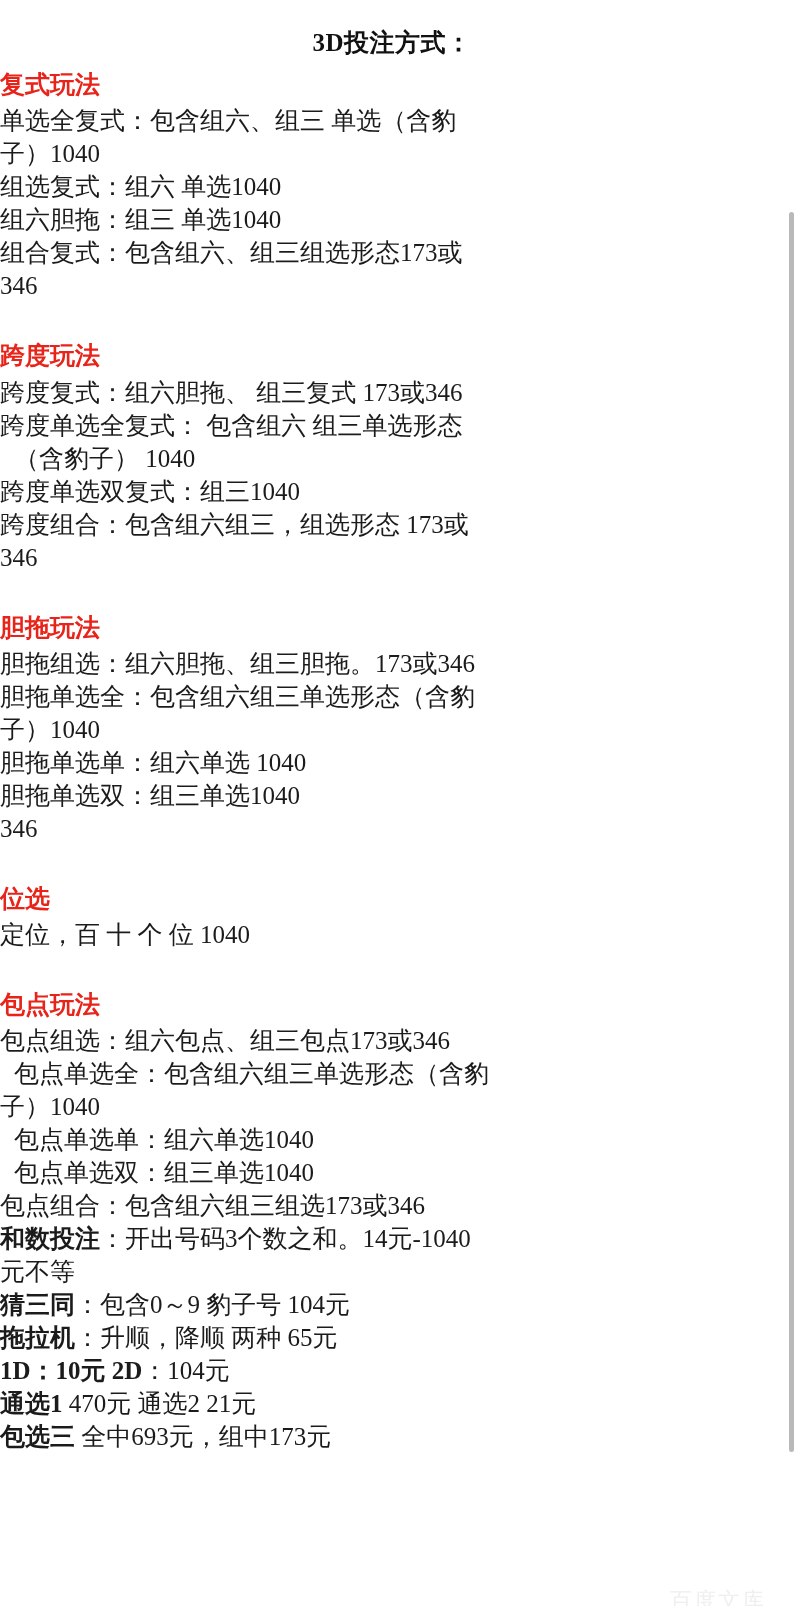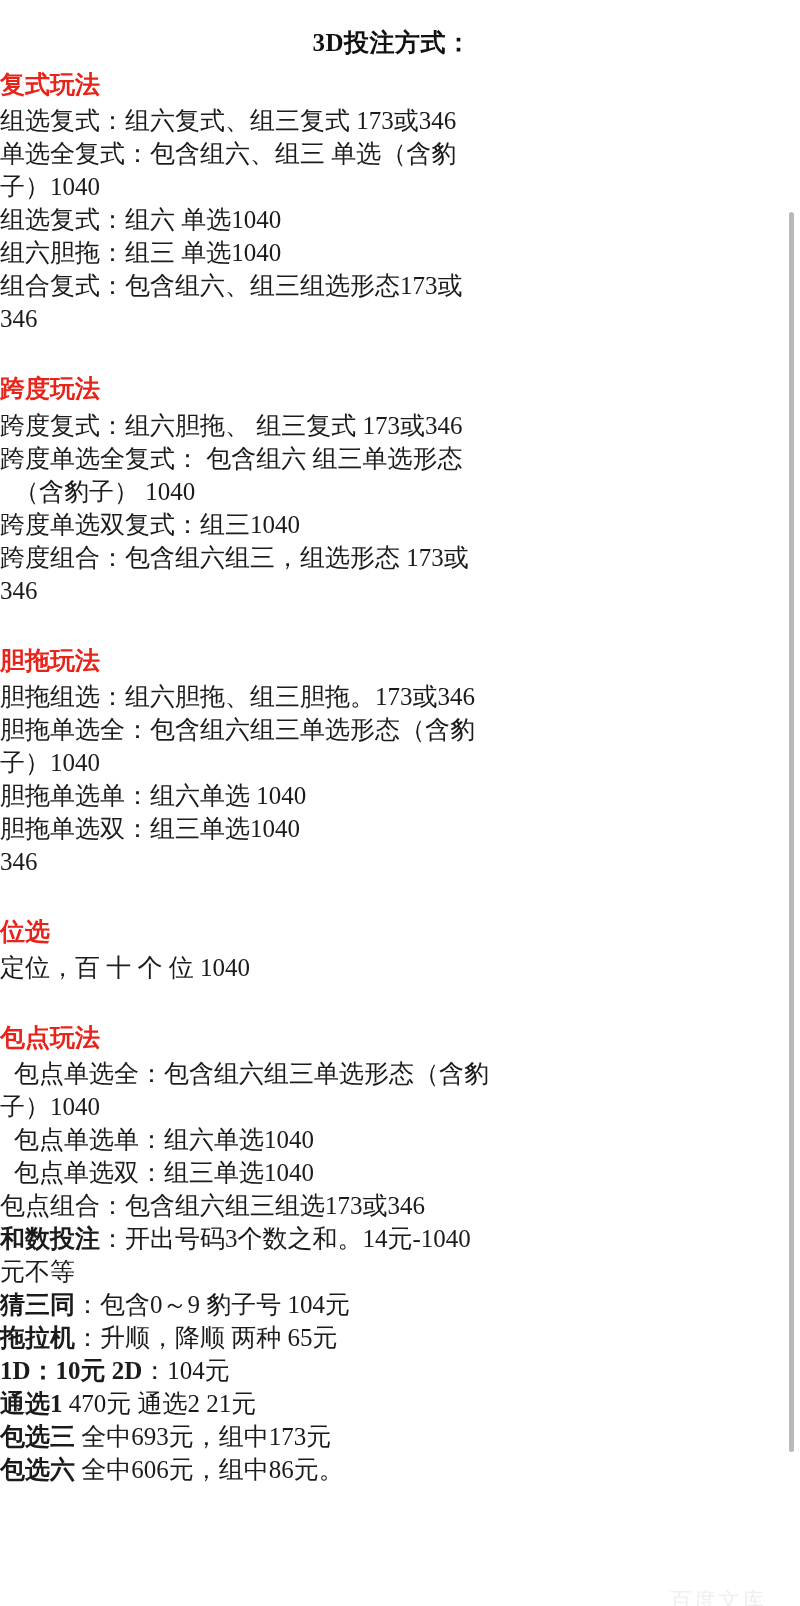--- a/index.html
+++ b/index.html
@@ -86,21 +86,20 @@
 <body>
 
 <div class="page">
 
   <div class="doc-title">3D投注方式：</div>
 
   <div class="content">
 
     <div class="section first">
       <div class="section-heading">复式玩法</div>
-      <div class="line">组选复式：组六复式、组三复式  173或346</div>
       <div class="line">单选全复式：包含组六、组三 单选（含豹</div>
       <div class="line">子）1040</div>
       <div class="line">组选复式：组六 单选1040</div>
       <div class="line">组六胆拖：组三 单选1040</div>
       <div class="line">组合复式：包含组六、组三组选形态173或</div>
       <div class="line">346</div>
     </div>
 
     <div class="spacer"></div>
 
@@ -130,32 +129,32 @@
 
     <div class="section">
       <div class="section-heading">位选</div>
       <div class="line">定位，百 十 个 位  1040</div>
     </div>
 
     <div class="spacer"></div>
 
     <div class="section">
       <div class="section-heading">包点玩法</div>
+      <div class="line">包点组选：组六包点、组三包点173或346</div>
       <div class="line indent">包点单选全：包含组六组三单选形态（含豹</div>
       <div class="line">子）1040</div>
       <div class="line indent">包点单选单：组六单选1040</div>
       <div class="line indent">包点单选双：组三单选1040</div>
       <div class="line">包点组合：包含组六组三组选173或346</div>
 
       <div class="line bold-lead"><b>和数投注</b><span>：开出号码3个数之和。14元-1040</span></div>
       <div class="line">元不等</div>
       <div class="line bold-lead"><b>猜三同</b><span>：包含0～9 豹子号  104元</span></div>
       <div class="line bold-lead"><b>拖拉机</b><span>：升顺，降顺 两种  65元</span></div>
       <div class="line bold-lead"><b>1D：10元    2D</b><span>：104元</span></div>
       <div class="line bold-lead"><b>通选1</b><span> 470元  通选2  21元</span></div>
       <div class="line bold-lead"><b>包选三</b><span> 全中693元，组中173元</span></div>
-      <div class="line bold-lead"><b>包选六</b><span> 全中606元，组中86元。</span></div>
     </div>
   </div>
 
   <div class="scrollbar"></div>
   <div class="watermark">百度文库</div>
 </div>
 
 </body></html>

